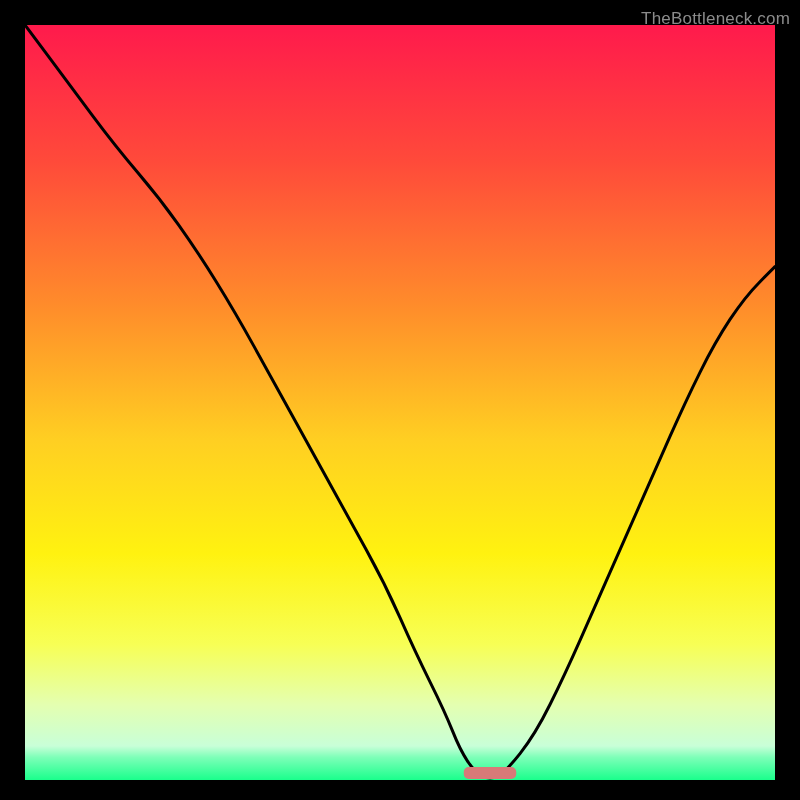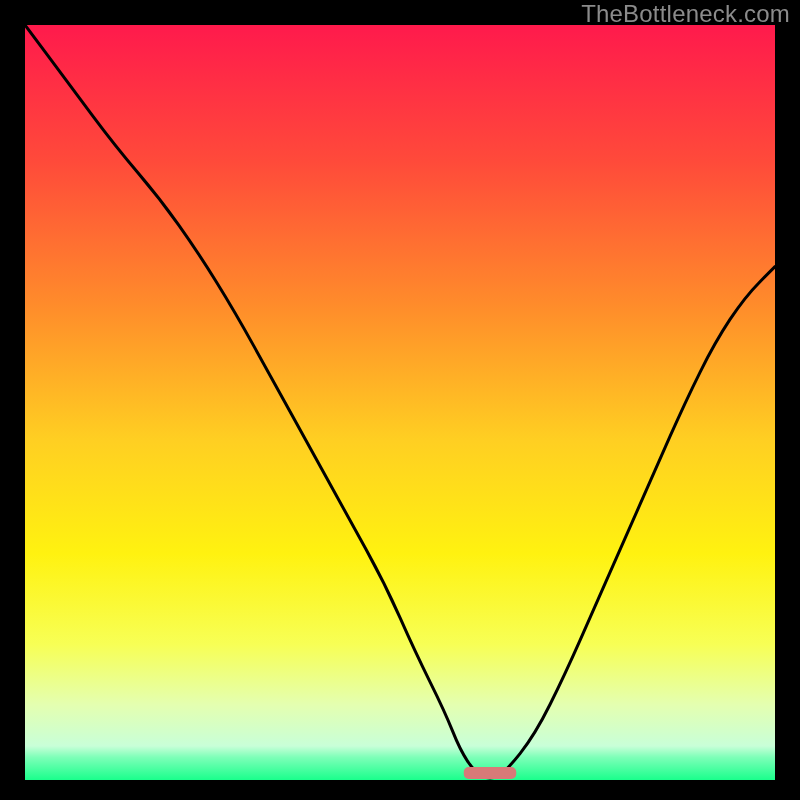--- a/index.html
+++ b/index.html
@@ -13,24 +13,24 @@
   .frame {
     position: absolute;
     left: 0;
     top: 0;
     width: 800px;
     height: 800px;
     background: #000;
   }
   .watermark {
     position: absolute;
-    top: 0;
+    top: 9px;
     right: 10px;
     font-family: Arial, Helvetica, sans-serif;
-    font-size: 24px;
+    font-size: 17px;
     font-weight: 500;
     color: #8b8b8b;
     letter-spacing: 0.2px;
     z-index: 10;
   }
   svg.plot {
     position: absolute;
     left: 25px;
     top: 25px;
     width: 750px;

